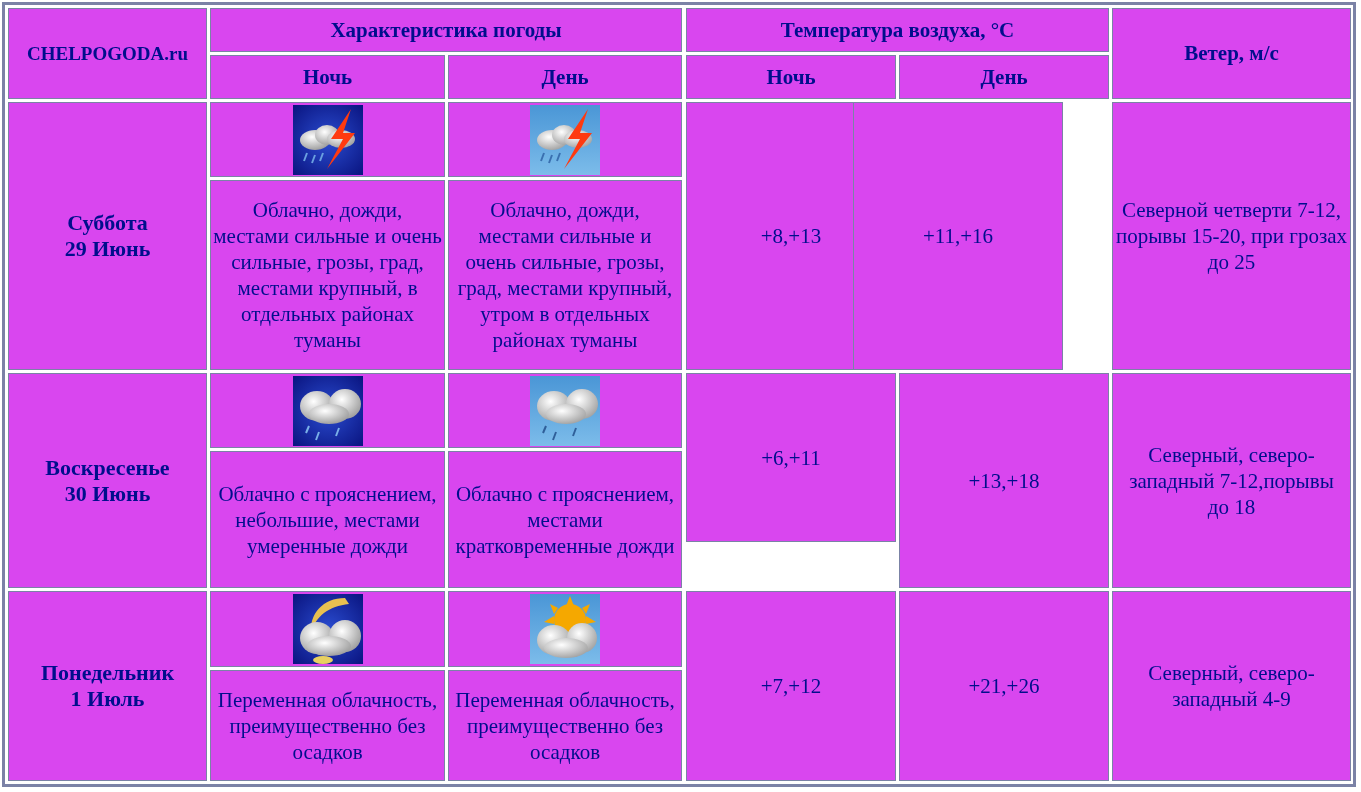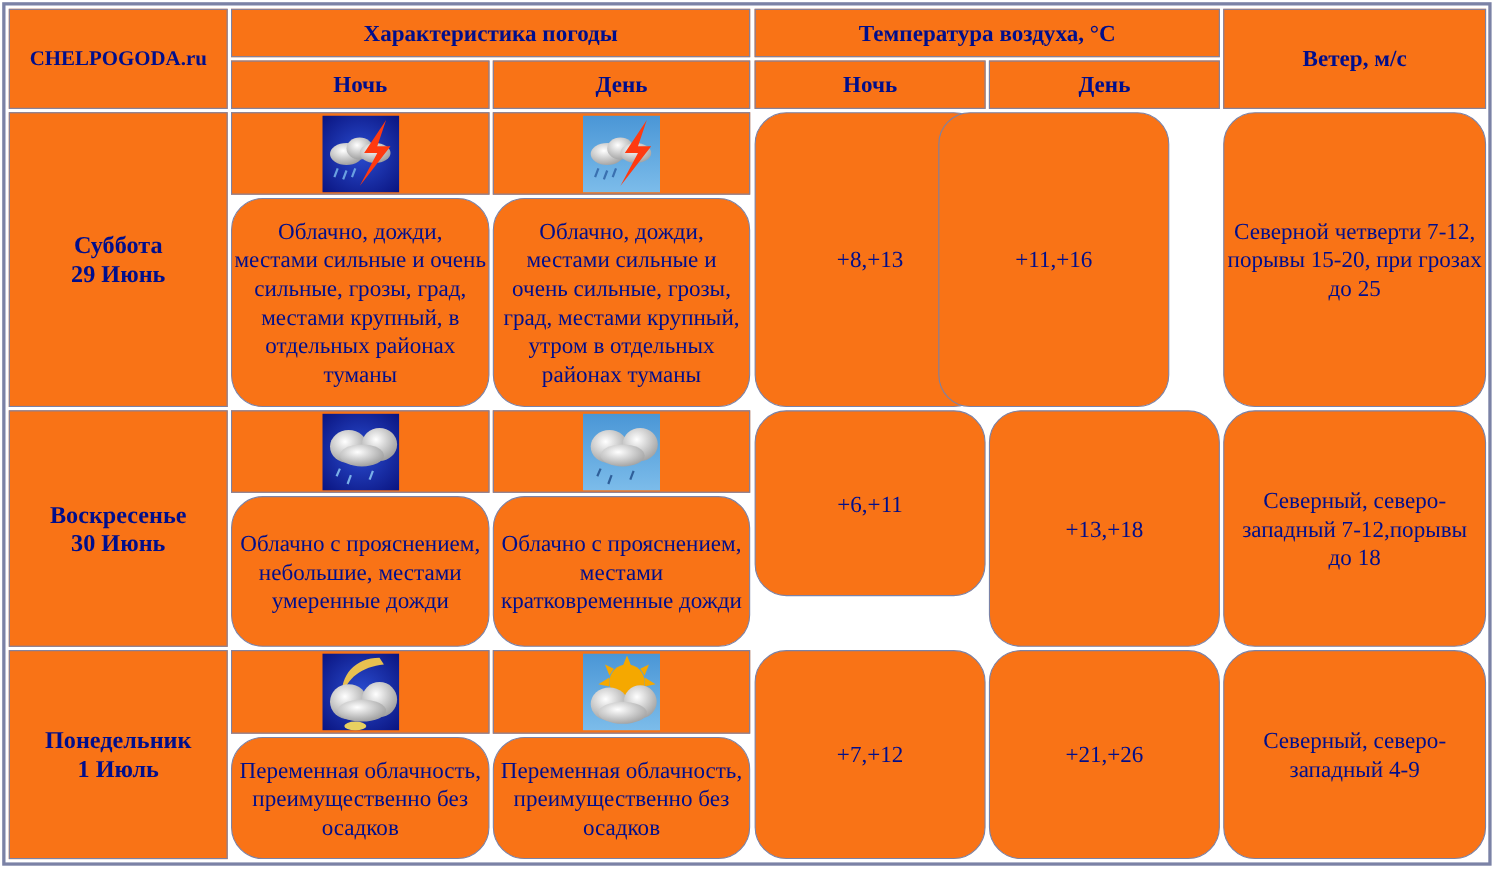--- a/index.html
+++ b/index.html
@@ -3,28 +3,28 @@
 <meta charset="utf-8">
 <style>
   html, body { margin: 0; padding: 0; background: #ffffff; }
   body { width: 1361px; height: 792px; position: relative; overflow: hidden; }
   .frame {
     position: absolute; left: 2px; top: 2px; width: 1348px; height: 779px;
     border: 3px solid #7b82a6; background: #ffffff;
   }
   .cell {
     position: absolute; box-sizing: border-box; border: 1px solid #7b82a6;
-    background: #f97316; display: flex; align-items: center; justify-content: center;
+    background: #d946ef; display: flex; align-items: center; justify-content: center;
     text-align: center; color: #000e8c;
     font-family: "Liberation Serif", "DejaVu Serif", serif;
   }
   .hdr { font-weight: bold; font-size: 21px; }
   .logo { font-weight: bold; font-size: 19px; }
   .day { font-weight: bold; font-size: 22px; line-height: 26px; }
-  .txt { font-size: 21px; line-height: 26px; border-radius: 29px; }
+  .txt { font-size: 21px; line-height: 26px; }
   .icon { width: 70px; height: 70px; }
   .icon svg { display: block; width: 70px; height: 70px; }
 </style>
 </head>
 <body>
 
 <div class="frame"></div>
 
 <div class="cell logo" style="left:8px;top:8px;width:199px;height:91px;">
     <span>CHELPOGODA.ru</span>

